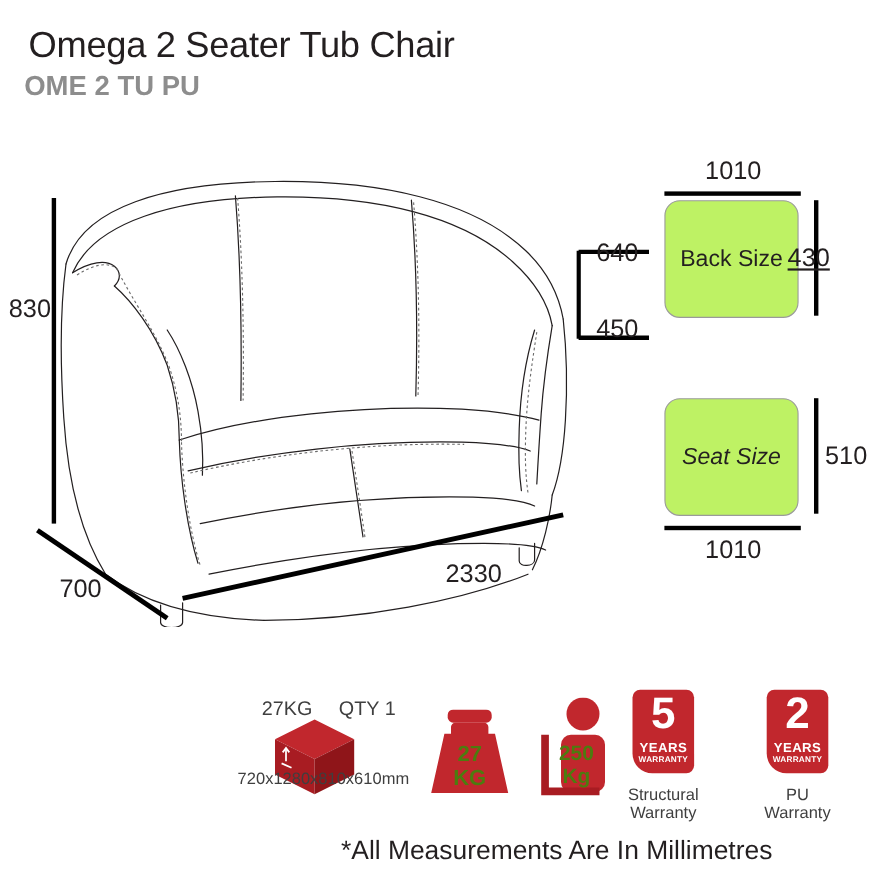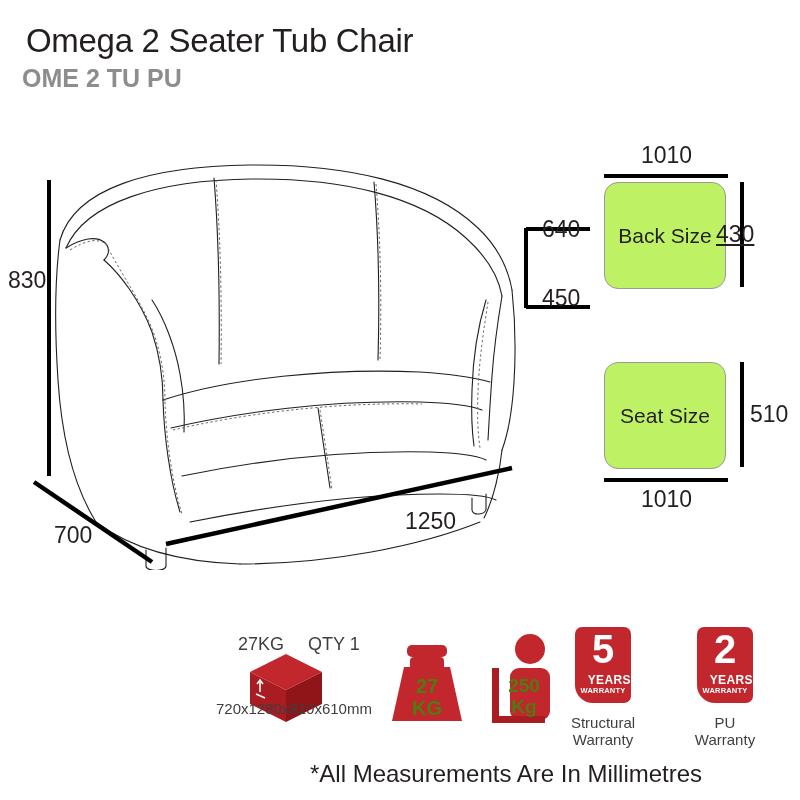--- a/index.html
+++ b/index.html
@@ -31,21 +31,21 @@
   .iconlabel{font-size:18px;color:#3f3f3f;white-space:nowrap;text-align:center;}
   .icon-caption{font-size:15px;color:#3f3f3f;text-align:center;line-height:1.15;}
 
   #footnote{font-size:24px;color:#231f20;white-space:nowrap;}
 
   .badge-num{
     position:absolute;left:0;right:0;top:2px;text-align:center;
     font-size:40px;font-weight:700;color:#fff;line-height:1;
   }
   .badge-years{
-    position:absolute;left:0;right:0;top:46px;text-align:right;
+    position:absolute;left:0;right:0;top:46px;text-align:center;
     font-size:12px;font-weight:700;color:#fff;letter-spacing:.4px;
   }
   .badge-warr{
     position:absolute;left:0;right:0;top:59px;text-align:center;
     font-size:7.5px;font-weight:700;color:#fff;letter-spacing:.2px;
   }
   .kg-text{
     position:absolute;left:0;right:0;text-align:center;color:#4d7c0f;font-weight:700;line-height:1.05;
   }
 </style>
@@ -118,39 +118,39 @@
 <div class="abs dimtext" style="left:8px;top:267px;">830</div>
 
 <svg class="abs" style="left:30px;top:478px;" width="130" height="92">
   <line x1="4" y1="4" x2="122" y2="84" stroke="#000" stroke-width="4.5"></line>
 </svg>
 <div class="abs dimtext" style="left:54px;top:522px;">700</div>
 
 <svg class="abs" style="left:160px;top:460px;" width="360" height="90">
   <line x1="6" y1="84" x2="352" y2="8" stroke="#000" stroke-width="4.5"></line>
 </svg>
-<div class="abs dimtext" style="left:405px;top:508px;">1250</div>
+<div class="abs dimtext" style="left:405px;top:508px;">2330</div>
 
 <svg class="abs" style="left:524px;top:226px;" width="70" height="84">
   <line x1="2" y1="2" x2="2" y2="82" stroke="#000" stroke-width="4"></line>
   <line x1="2" y1="3" x2="66" y2="3" stroke="#000" stroke-width="4"></line>
   <line x1="2" y1="81" x2="66" y2="81" stroke="#000" stroke-width="4"></line>
 </svg>
 <div class="abs dimtext" style="left:542px;top:216px;">640</div>
 <div class="abs dimtext" style="left:542px;top:285px;">450</div>
 
 <div class="abs dimtext" style="left:641px;top:142px;">1010</div>
 <div class="abs rule" style="left:604px;top:174px;width:124px;height:4px;"></div>
 <div class="abs sizebox" style="left:604px;top:182px;width:120px;height:105px;">
   <span>Back Size</span>
 </div>
 <div class="abs rule" style="left:740px;top:182px;width:4px;height:105px;"></div>
 <div class="abs dimtext" style="left:716px;top:221px;text-decoration:underline;">430</div>
 
-<div class="abs sizebox" style="left:604px;top:362px;width:120px;height:105px;">
+<div class="abs sizebox" style="left:604px;top:362px;width:120px;height:105px;font-style:italic;">
   <span>Seat Size</span>
 </div>
 <div class="abs rule" style="left:740px;top:362px;width:4px;height:105px;"></div>
 <div class="abs dimtext" style="left:750px;top:401px;">510</div>
 <div class="abs rule" style="left:604px;top:478px;width:124px;height:4px;"></div>
 <div class="abs dimtext" style="left:641px;top:486px;">1010</div>
 
 <div class="abs iconlabel" style="left:238px;top:634px;">27KG</div>
 <div class="abs iconlabel" style="left:308px;top:634px;">QTY 1</div>
 <svg class="abs" style="left:248px;top:652px;" width="76" height="72">

